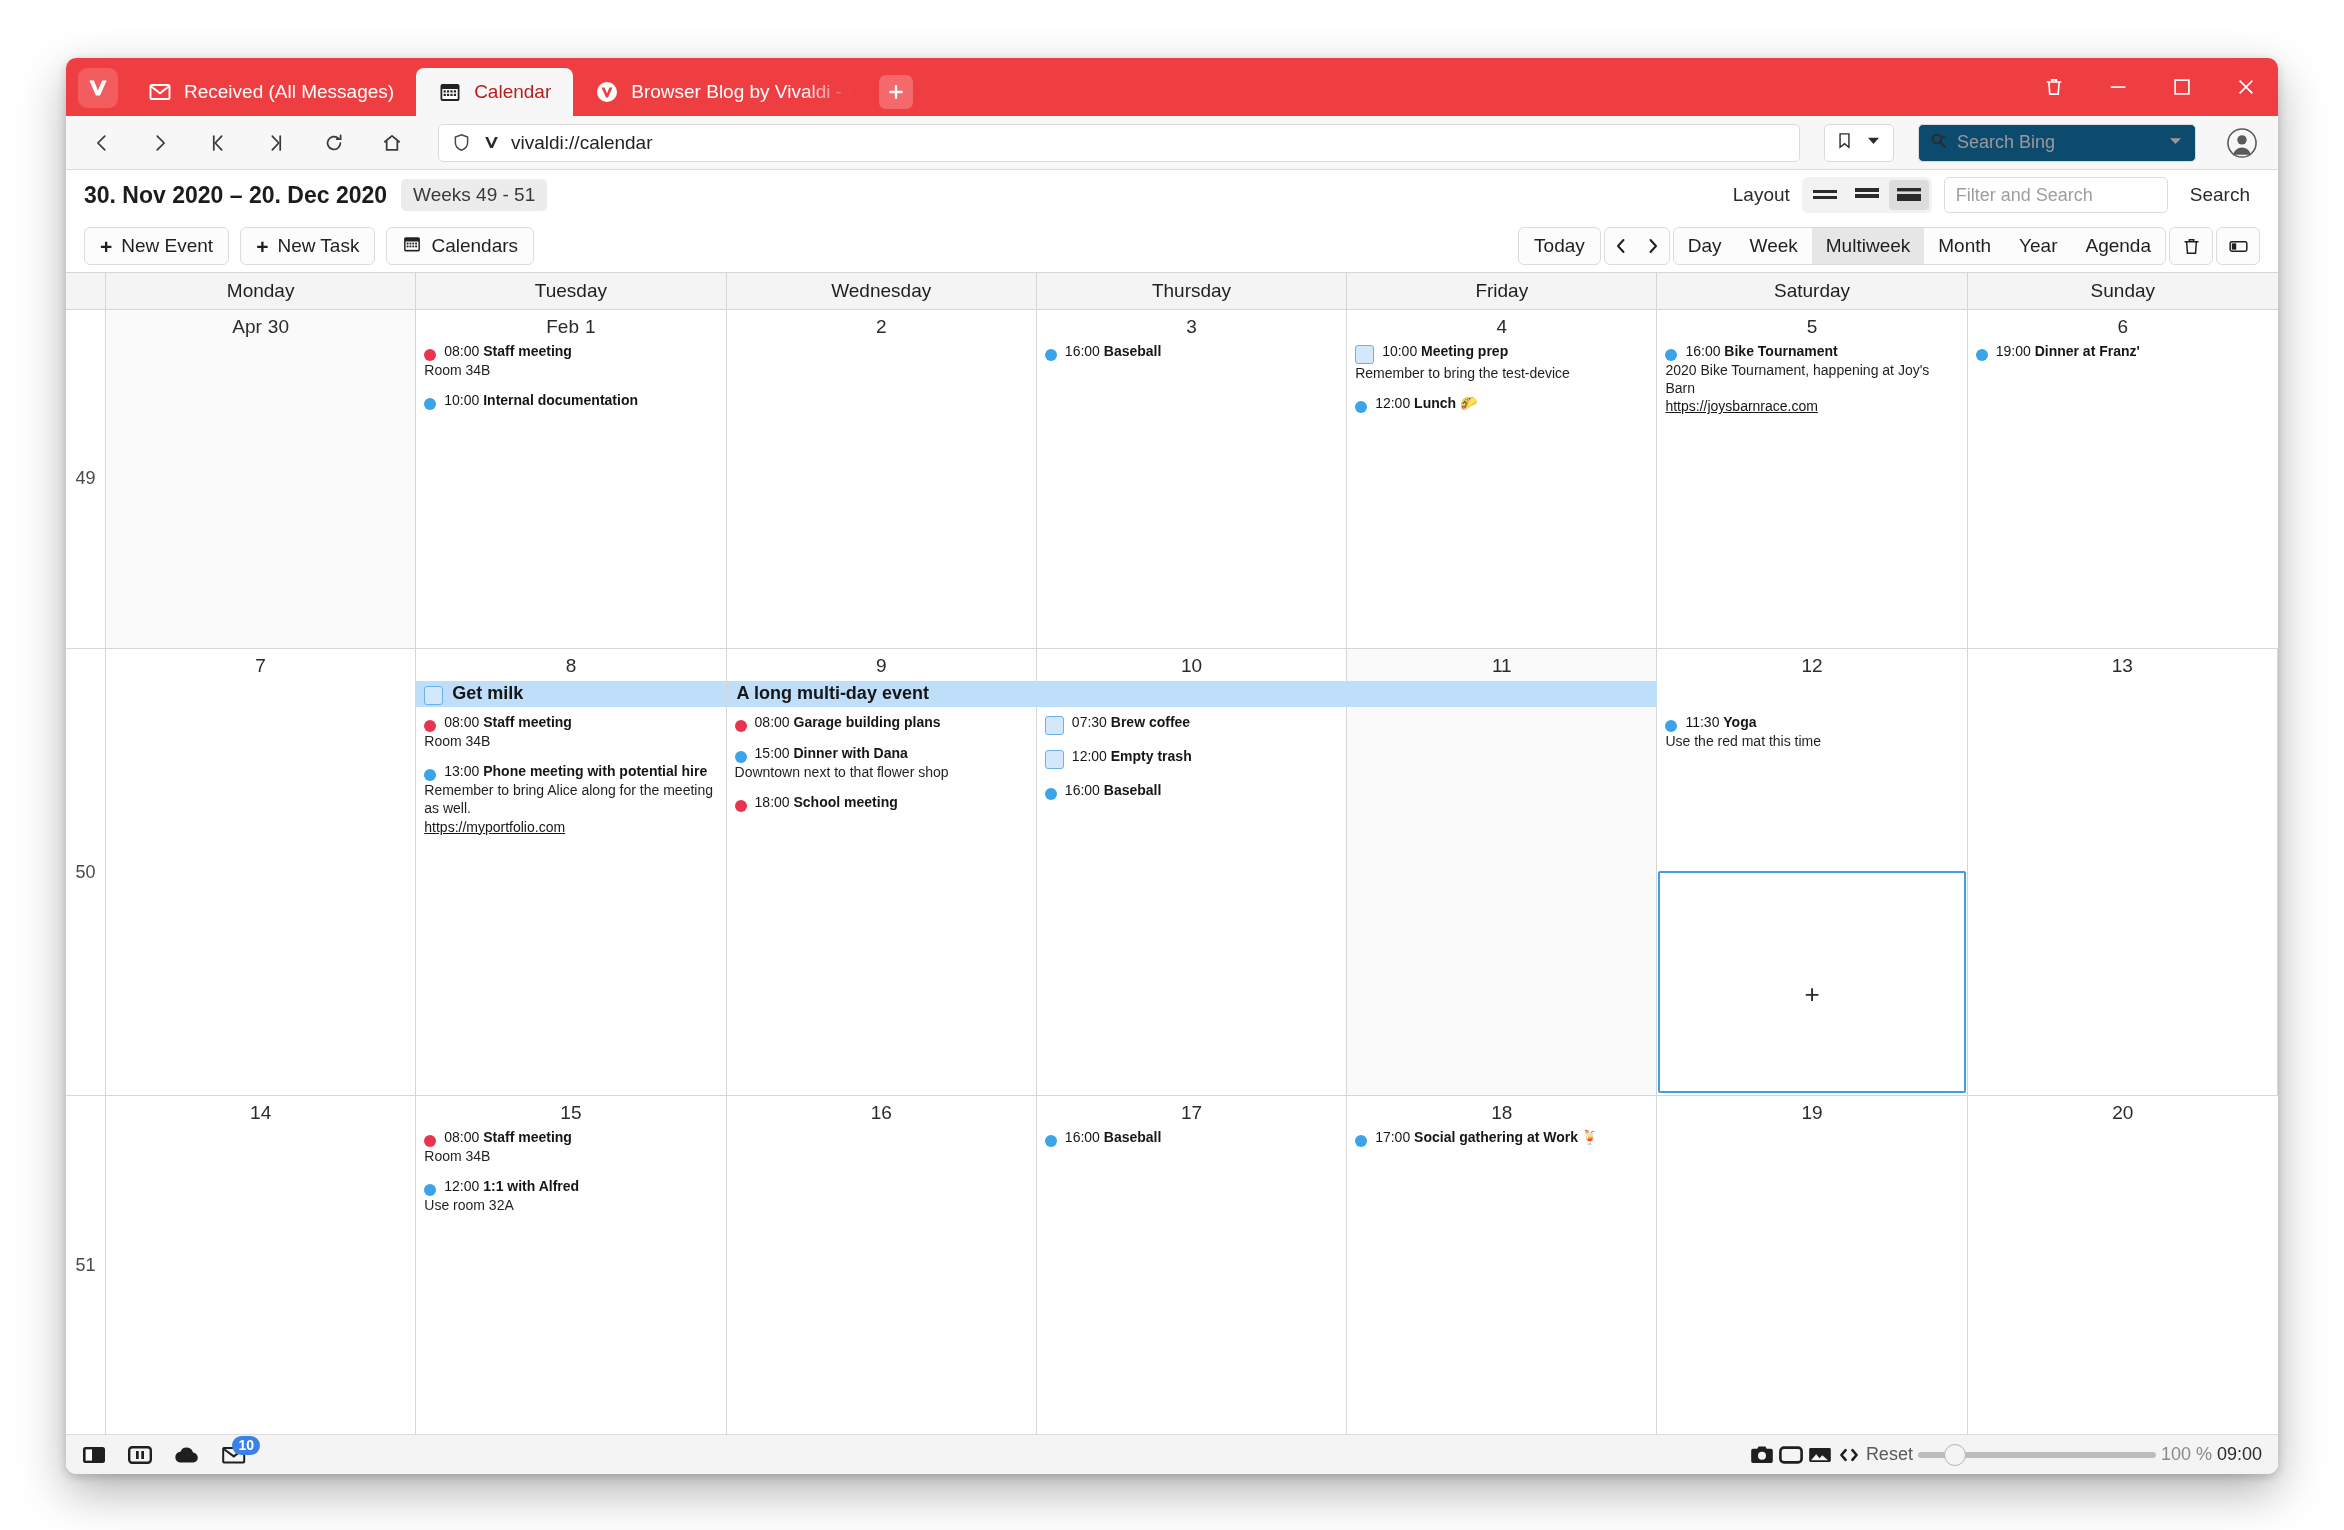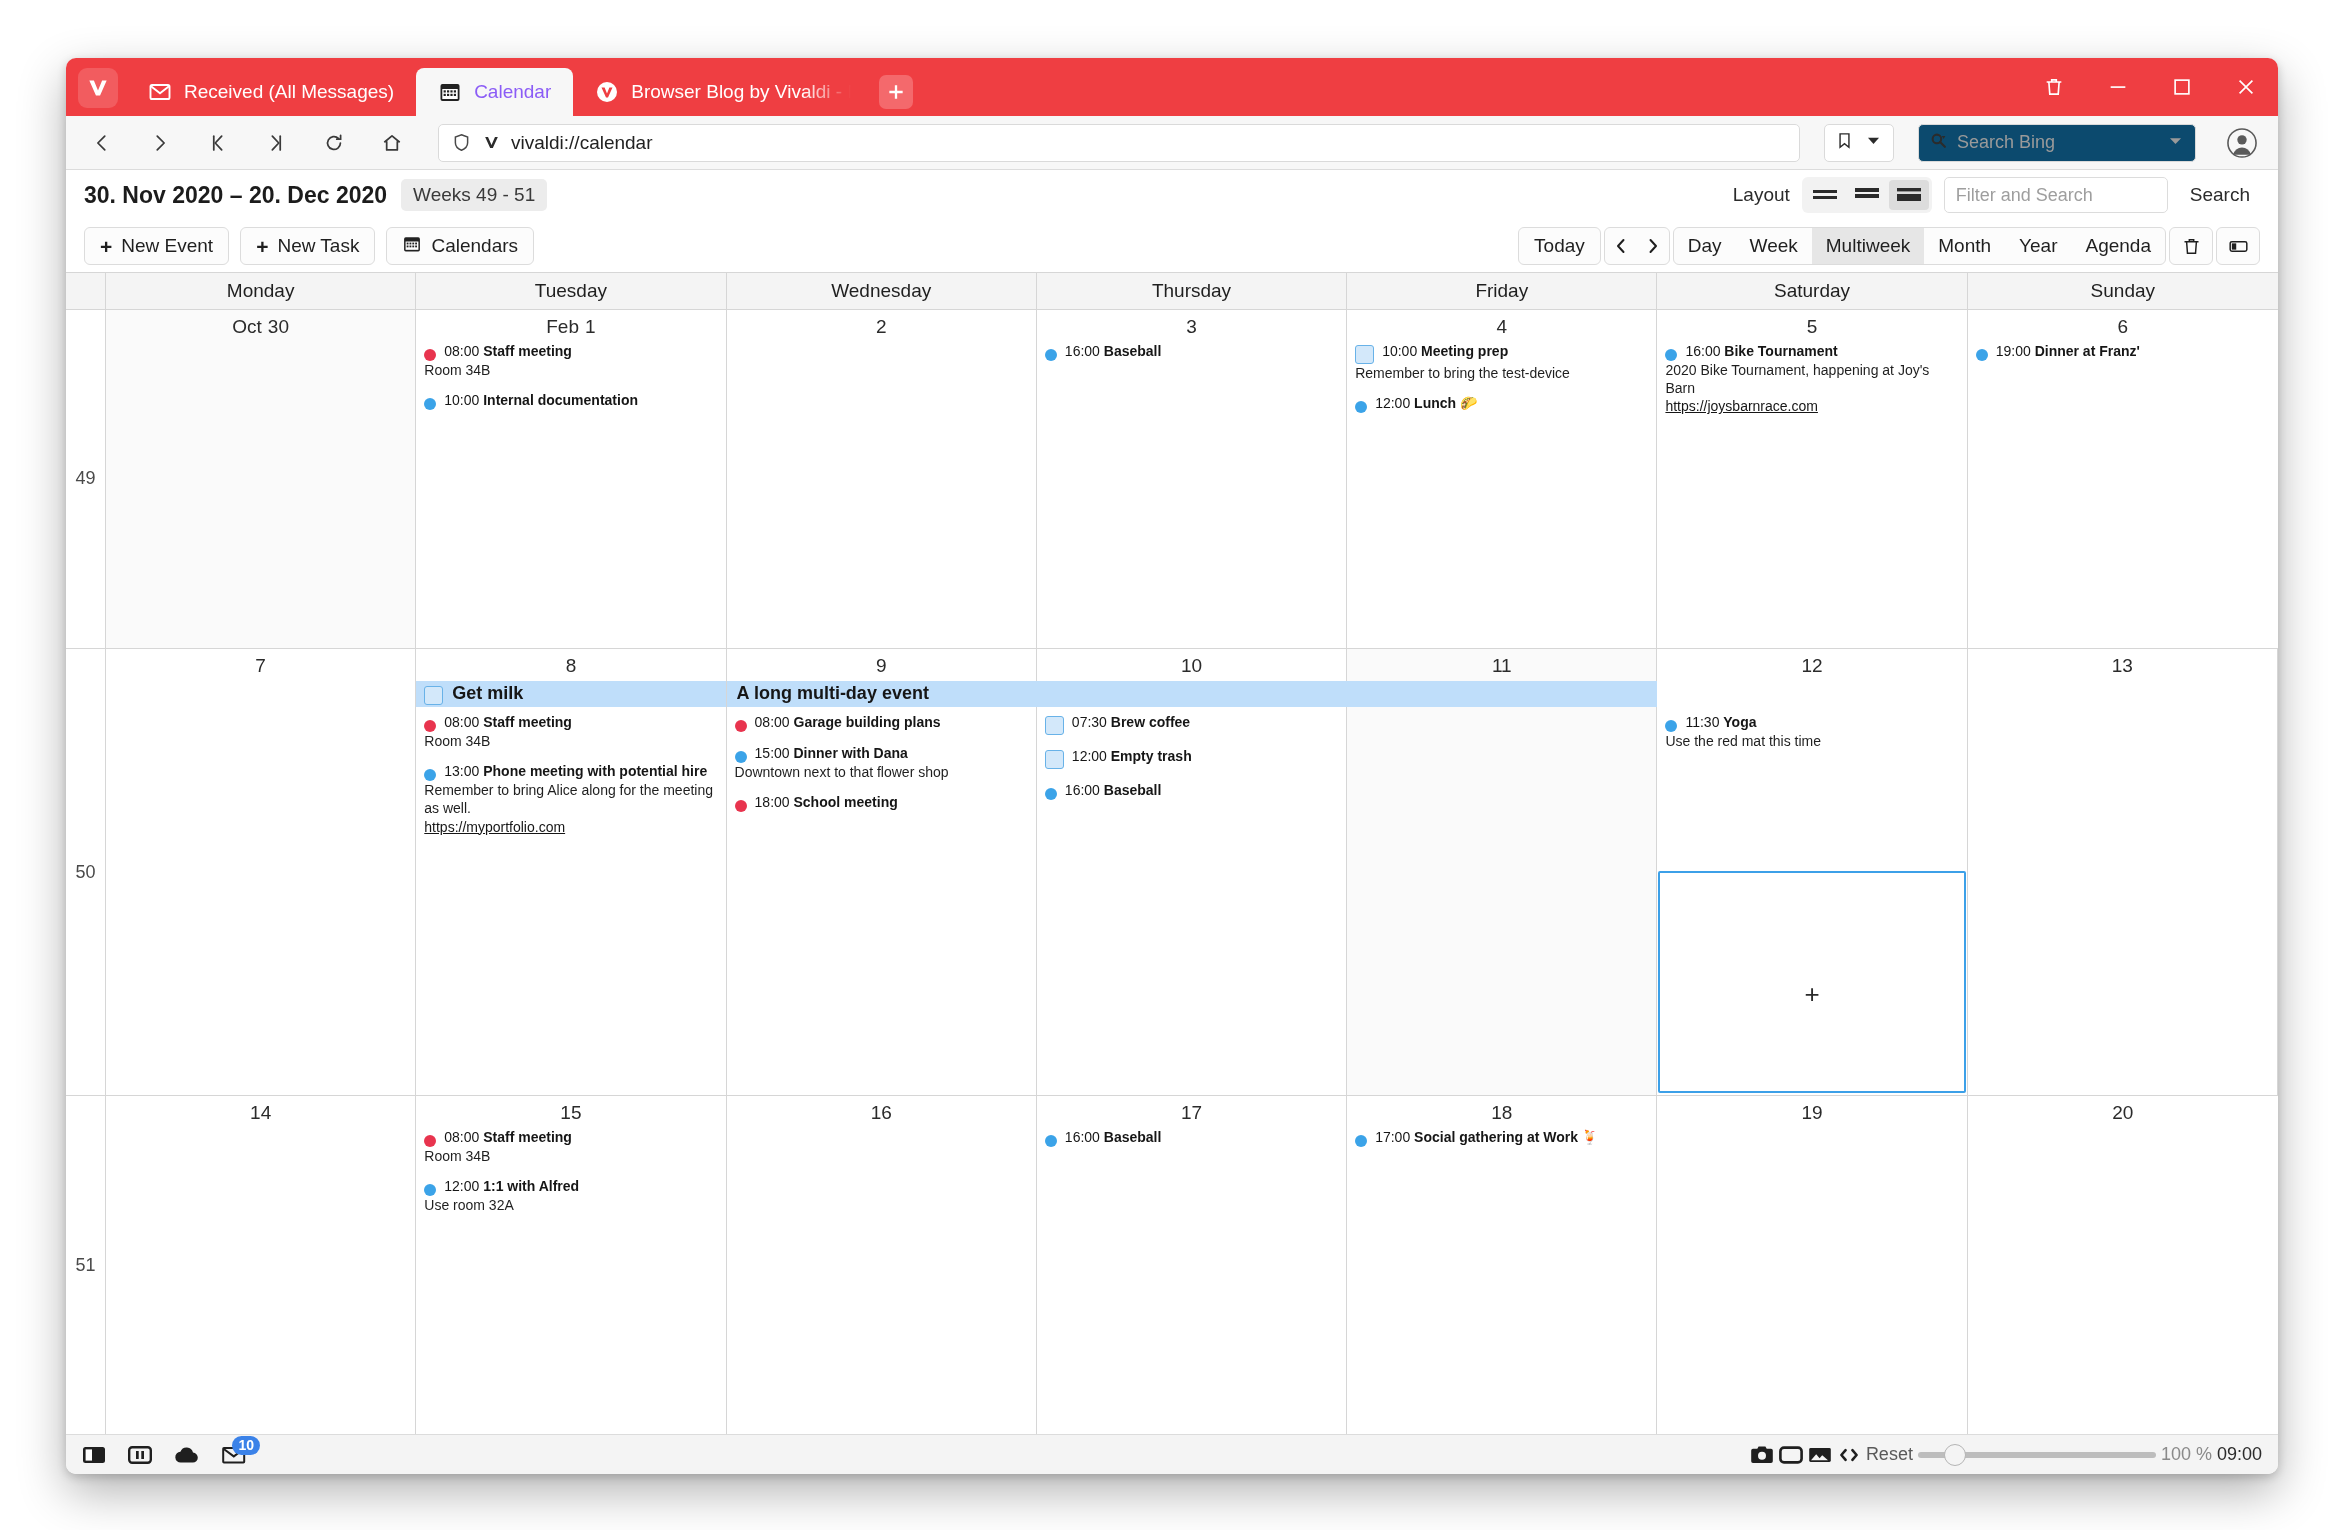--- a/index.html
+++ b/index.html
@@ -30,21 +30,21 @@
     background: #f25c5f; border-radius: 9px;
     display: flex; align-items: center; justify-content: center; flex: none;
   }
   .vlogo svg { width: 26px; height: 26px; }
   .tab {
     height: 48px; display: flex; align-items: center; gap: 12px;
     padding: 0 22px; border-radius: 8px 8px 0 0;
     color: #fff; font-size: 19px; white-space: nowrap;
     max-width: 300px; overflow: hidden; position: relative;
   }
-  .tab.active { background: #f7f7f7; color: #8b5cf6; }
+  .tab.active { background: #f7f7f7; color: #b91c1c; }
   .tab .ticon { width: 24px; height: 24px; flex: none; display: flex; align-items: center; justify-content: center; }
   .tab .tlabel { overflow: hidden; text-overflow: clip; }
   .tab.fade .tlabel {
     -webkit-mask-image: linear-gradient(to right, #000 78%, transparent 100%);
     mask-image: linear-gradient(to right, #000 78%, transparent 100%);
   }
   .newtab {
     width: 34px; height: 34px; margin: 0 0 7px 6px; border-radius: 7px;
     background: #f4696c; color: #fff; flex: none;
     display: flex; align-items: center; justify-content: center; font-size: 24px; line-height: 1;
@@ -506,21 +506,21 @@
       <div class="dh">Thursday</div>
       <div class="dh">Friday</div>
       <div class="dh">Saturday</div>
       <div class="dh">Sunday</div>
     </div>
 
     <div id="weeks-container" style="flex:1; display:flex; flex-direction:column; min-height:0;">
         <div class="weekrow" style="flex: 1 1 0%;">
           <div class="wknum">49</div>
           <div class="daycell other">
-            <div class="daynum"><span class="mon">Oct</span><span>30</span></div>
+            <div class="daynum"><span class="mon">Apr</span><span>30</span></div>
           </div>
           <div class="daycell">
             <div class="daynum"><span class="mon">Feb</span><span>1</span></div>
             <div class="ev">
               <div class="line1">
                 <span class="dot red"></span>
                 <div class="ttl"><span class="time">08:00 </span><span class="name">Staff meeting</span></div>
               </div>
               <div class="desc">Room 34B</div>
             </div>

